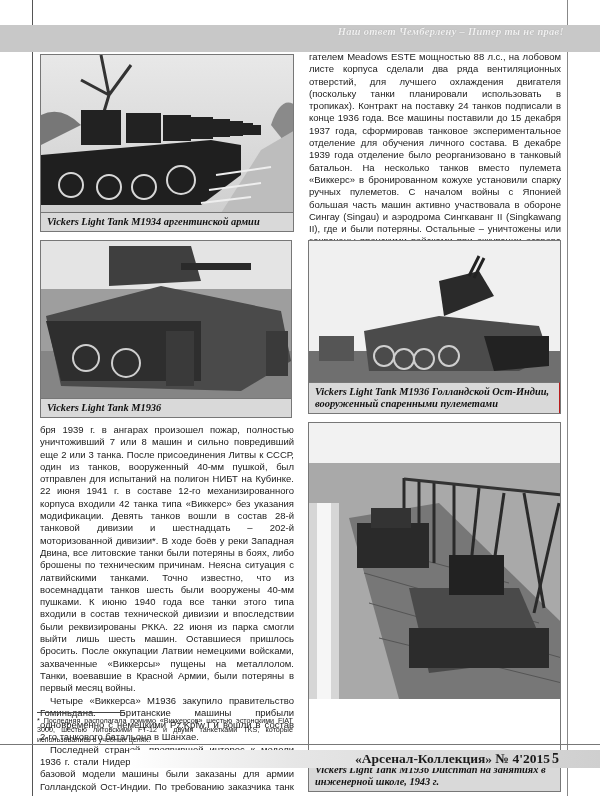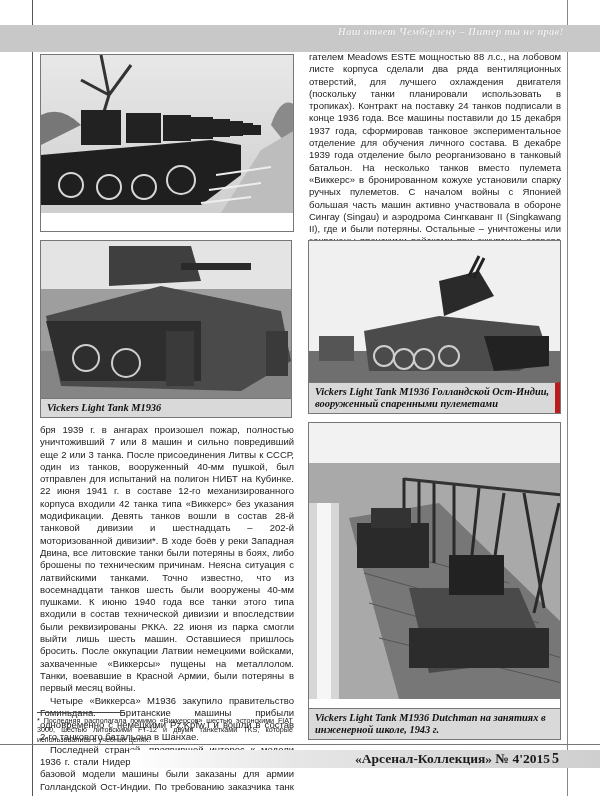--- a/index.html
+++ b/index.html
@@ -96,20 +96,21 @@
         <circle cx="68" cy="132" r="12"></circle>
         <circle cx="103" cy="132" r="12"></circle>
         <circle cx="140" cy="125" r="14"></circle>
     </g>
     <g stroke="#eee" stroke-width="2">
       <line x1="175" y1="120" x2="230" y2="112"></line>
         <line x1="168" y1="135" x2="220" y2="128"></line>
         <line x1="160" y1="148" x2="210" y2="142"></line>
     </g>
   </svg>
+  <div class="caption">Vickers Light Tank M1934 аргентинской армии</div>
 </div>
 
 <div class="photo" style="left:40px; top:240px; width:252px; height:178px;">
   <svg class="img" width="254" height="160" viewBox="0 0 254 160">
     <rect width="254" height="160" fill="#e4e4e4"></rect>
     <rect y="48" width="254" height="112" fill="#9e9e9e"></rect>
     <rect y="110" width="254" height="50" fill="#858585"></rect>
     <path d="M68 5 L150 5 L160 40 L68 45 Z" fill="#3f3f3f"></path>
     <rect x="140" y="22" width="70" height="7" fill="#2a2a2a"></rect>
     <path d="M5 75 L120 45 L240 70 L250 120 L200 150 L20 145 Z" fill="#4a4a4a"></path>
@@ -139,30 +140,30 @@
     <path d="M55 90 L130 75 L230 85 L240 115 L210 130 L60 130 Z" fill="#4b4b4b"></path>
     <path d="M175 95 L240 95 L240 125 L185 130 Z" fill="#222"></path>
     <g fill="none" stroke="#cfcfcf" stroke-width="2">
       <circle cx="75" cy="115" r="10"></circle>
         <circle cx="95" cy="118" r="10"></circle>
         <circle cx="115" cy="118" r="10"></circle>
         <circle cx="140" cy="115" r="10"></circle>
     </g>
     <rect x="10" y="95" width="35" height="25" fill="#555"></rect>
   </svg>
-  <div class="caption" style="border-right:5px solid #b91c1c;">Vickers Light Tank M1936 Голландской Ост-Индии, вооруженный спаренными пулеметами</div>
+  <div class="caption" style="border-right:1px solid #b91c1c;">Vickers Light Tank M1936 Голландской Ост-Индии, вооруженный спаренными пулеметами</div>
 </div>
 
 <div class="col-text" style="left:40px; top:424px; width:254px;">
   <p>бря 1939 г. в ангарах произошел пожар, полностью уничтоживший 7 или 8 машин и сильно повредивший еще 2 или 3 танка. После присоединения Литвы к СССР, один из танков, вооруженный 40-мм пушкой, был отправлен для испытаний на полигон НИБТ на Кубинке. 22 июня 1941 г. в составе 12-го механизированного корпуса входили 42 танка типа «Виккерс» без указания модификации. Девять танков вошли в состав 28-й танковой дивизии и шестнадцать – 202-й моторизованной дивизии*. В ходе боёв у реки Западная Двина, все литовские танки были потеряны в боях, либо брошены по техническим причинам. Неясна ситуация с латвийскими танками. Точно известно, что из восемнадцати танков шесть были вооружены 40-мм пушками. К июню 1940 года все танки этого типа входили в состав технической дивизии и впоследствии были реквизированы РККА. 22 июня из парка смогли выйти лишь шесть машин. Оставшиеся пришлось бросить. После оккупации Латвии немецкими войсками, захваченные «Виккерсы» пущены на металлолом. Танки, воевавшие в Красной Армии, были потеряны в первый месяц войны.</p>
   <p class="indent">Четыре «Виккерса» М1936 закупило правительство Гоминьдана. Британские машины прибыли одновременно с немецкими Pz.Kpfw.I и вошли в состав 2-го танкового батальона в Шанхае.</p>
   <p class="indent">Последней страной, проявившей интерес к модели 1936 г. стали Нидерланды. Несколько отличающиеся от базовой модели машины были заказаны для армии Голландской Ост-Индии. По требованию заказчика танк оснастили дви-</p>
 </div>
 
-<div class="photo" style="left:308px; top:422px; width:253px; height:318px;text-decoration:underline;">
+<div class="photo" style="left:308px; top:422px; width:253px; height:370px;text-decoration:underline;">
   <svg class="img" width="253" height="276" viewBox="0 0 253 276">
     <rect width="253" height="276" fill="#f2f2f2"></rect>
     <rect y="40" width="253" height="236" fill="#a9a9a9"></rect>
     <polygon points="40,95 130,80 253,200 253,276 90,276" fill="#777"></polygon>
     <g stroke="#555" stroke-width="1">
       <line x1="50" y1="120" x2="200" y2="160"></line>
         <line x1="55" y1="150" x2="230" y2="200"></line>
         <line x1="60" y1="180" x2="253" y2="235"></line>
       <line x1="70" y1="215" x2="253" y2="260"></line>
     </g>

